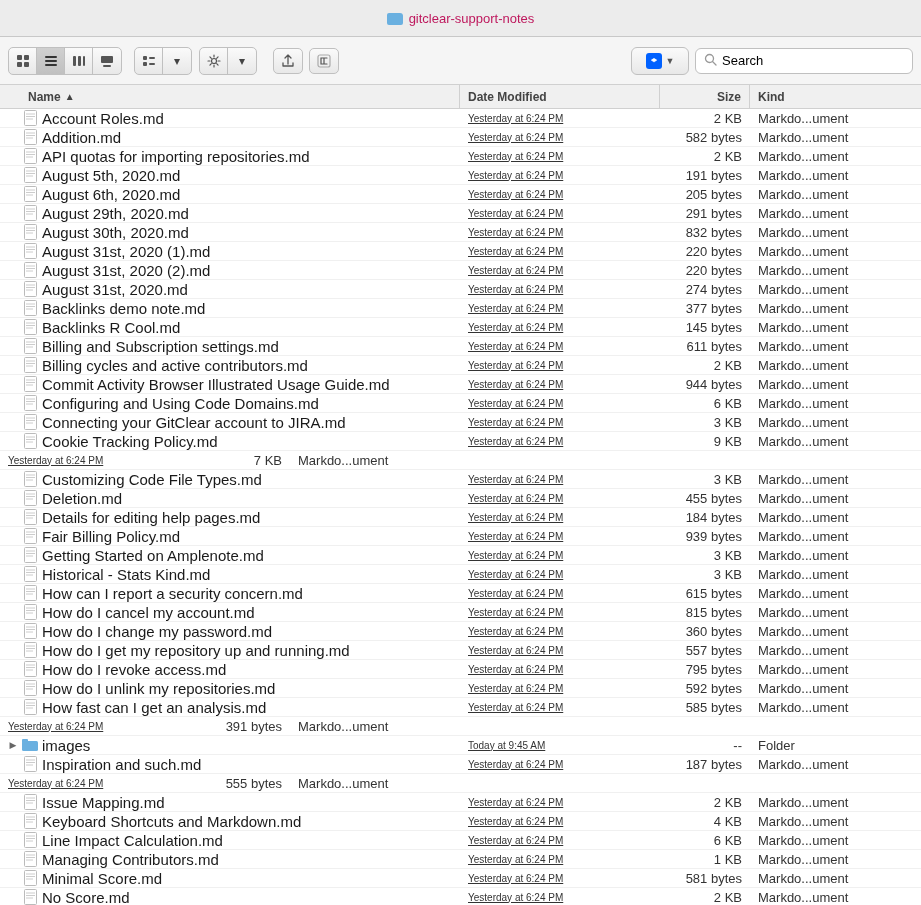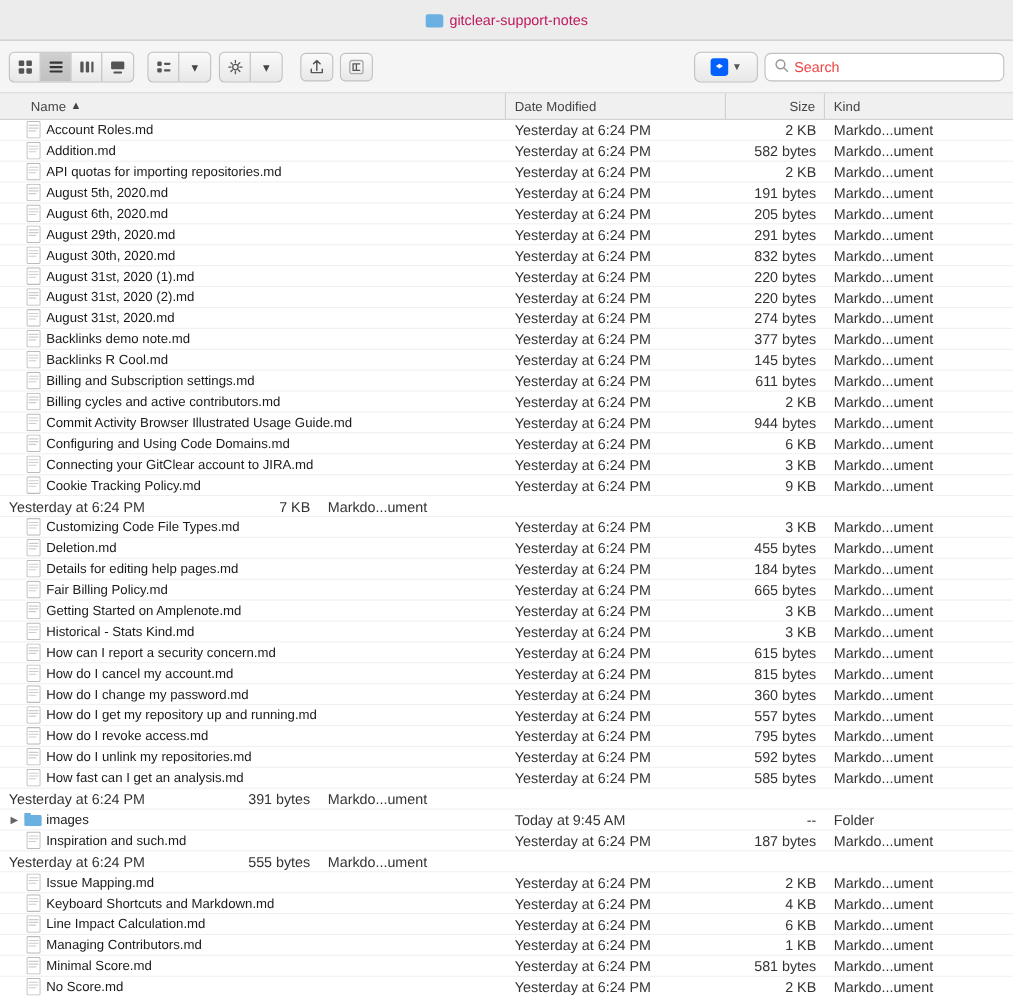--- a/index.html
+++ b/index.html
@@ -129,21 +129,21 @@
 
     
     .col-headers {
       height: 24px;
       background: #f0f0f0;
       border-bottom: 1px solid #d0d0d0;
       display: flex;
       align-items: center;
       font-size: 12px;
       color: #444;
-      font-weight: 400;
+      font-weight: 700;
     }
     .col-name {
       width: 460px;
       padding-left: 28px;
       display: flex;
       align-items: center;
       gap: 4px;
       border-right: 1px solid #d0d0d0;
       height: 100%;
     }
@@ -205,31 +205,32 @@
     }
     .expand-arrow {
       width: 10px;
       display: flex;
       align-items: center;
       justify-content: center;
       font-size: 9px;
       color: #666;
     }
     .file-name-text {
-      font-size: 12px;
+      font-size: 15px;
       white-space: nowrap;
       overflow: hidden;
       text-overflow: ellipsis;
     }
     .file-date-cell {
       width: 200px;
       padding-left: 8px;
-      font-size: 13px;
+      font-size: 10px;
       color: #333;
       white-space: nowrap;
+      text-decoration: underline;
     }
     .file-size-cell {
       width: 90px;
       padding-right: 8px;
       font-size: 13px;
       color: #333;
       text-align: right;
     }
     .file-kind-cell {
       flex: 1;
@@ -341,21 +342,21 @@
       <span style="font-size:9px;color:#555;">▼</span>
     </div>
 
     <div class="search-bar">
       <span style="color:#999;font-size:12px;">
         <svg width="13" height="13" viewBox="0 0 13 13" fill="none">
             <circle cx="5.5" cy="5.5" r="4" stroke="#999" stroke-width="1.3"></circle>
             <line x1="8.5" y1="8.5" x2="12" y2="12" stroke="#999" stroke-width="1.3" stroke-linecap="round"></line>
           </svg>
       </span>
-      <span style="color:#ef4444;">Search</span>
+      <span style="color:#000000;">Search</span>
     </div>
   </div>
 </div>
 
 <div class="col-headers">
   <div class="col-name">
     <span>Name</span>
     <span class="sort-arrow">▲</span>
   </div>
   <div class="col-date">
@@ -761,21 +762,21 @@
         <svg width="13" height="16" viewBox="0 0 13 16" fill="none">
           <rect x="0.5" y="0.5" width="12" height="15" rx="1" fill="white" stroke="#bbb"></rect>
           <line x1="2" y1="4" x2="11" y2="4" stroke="#ccc" stroke-width="1"></line>
           <line x1="2" y1="6.5" x2="11" y2="6.5" stroke="#ccc" stroke-width="1"></line>
           <line x1="2" y1="9" x2="9" y2="9" stroke="#ccc" stroke-width="1"></line>
         </svg>
       </span>
       <span class="file-name-text">Fair Billing Policy.md</span>
     </div>
     <div class="file-date-cell">Yesterday at 6:24 PM</div>
-    <div class="file-size-cell">665 bytes</div>
+    <div class="file-size-cell">939 bytes</div>
     <div class="file-kind-cell">Markdo...ument</div>
   </div>
     <div class="file-row">
     <div class="file-name-cell">
 
       <span style="width:10px;display:inline-block;"></span>
       <span class="file-icon">
         <svg width="13" height="16" viewBox="0 0 13 16" fill="none">
           <rect x="0.5" y="0.5" width="12" height="15" rx="1" fill="white" stroke="#bbb"></rect>
           <line x1="2" y1="4" x2="11" y2="4" stroke="#ccc" stroke-width="1"></line>

